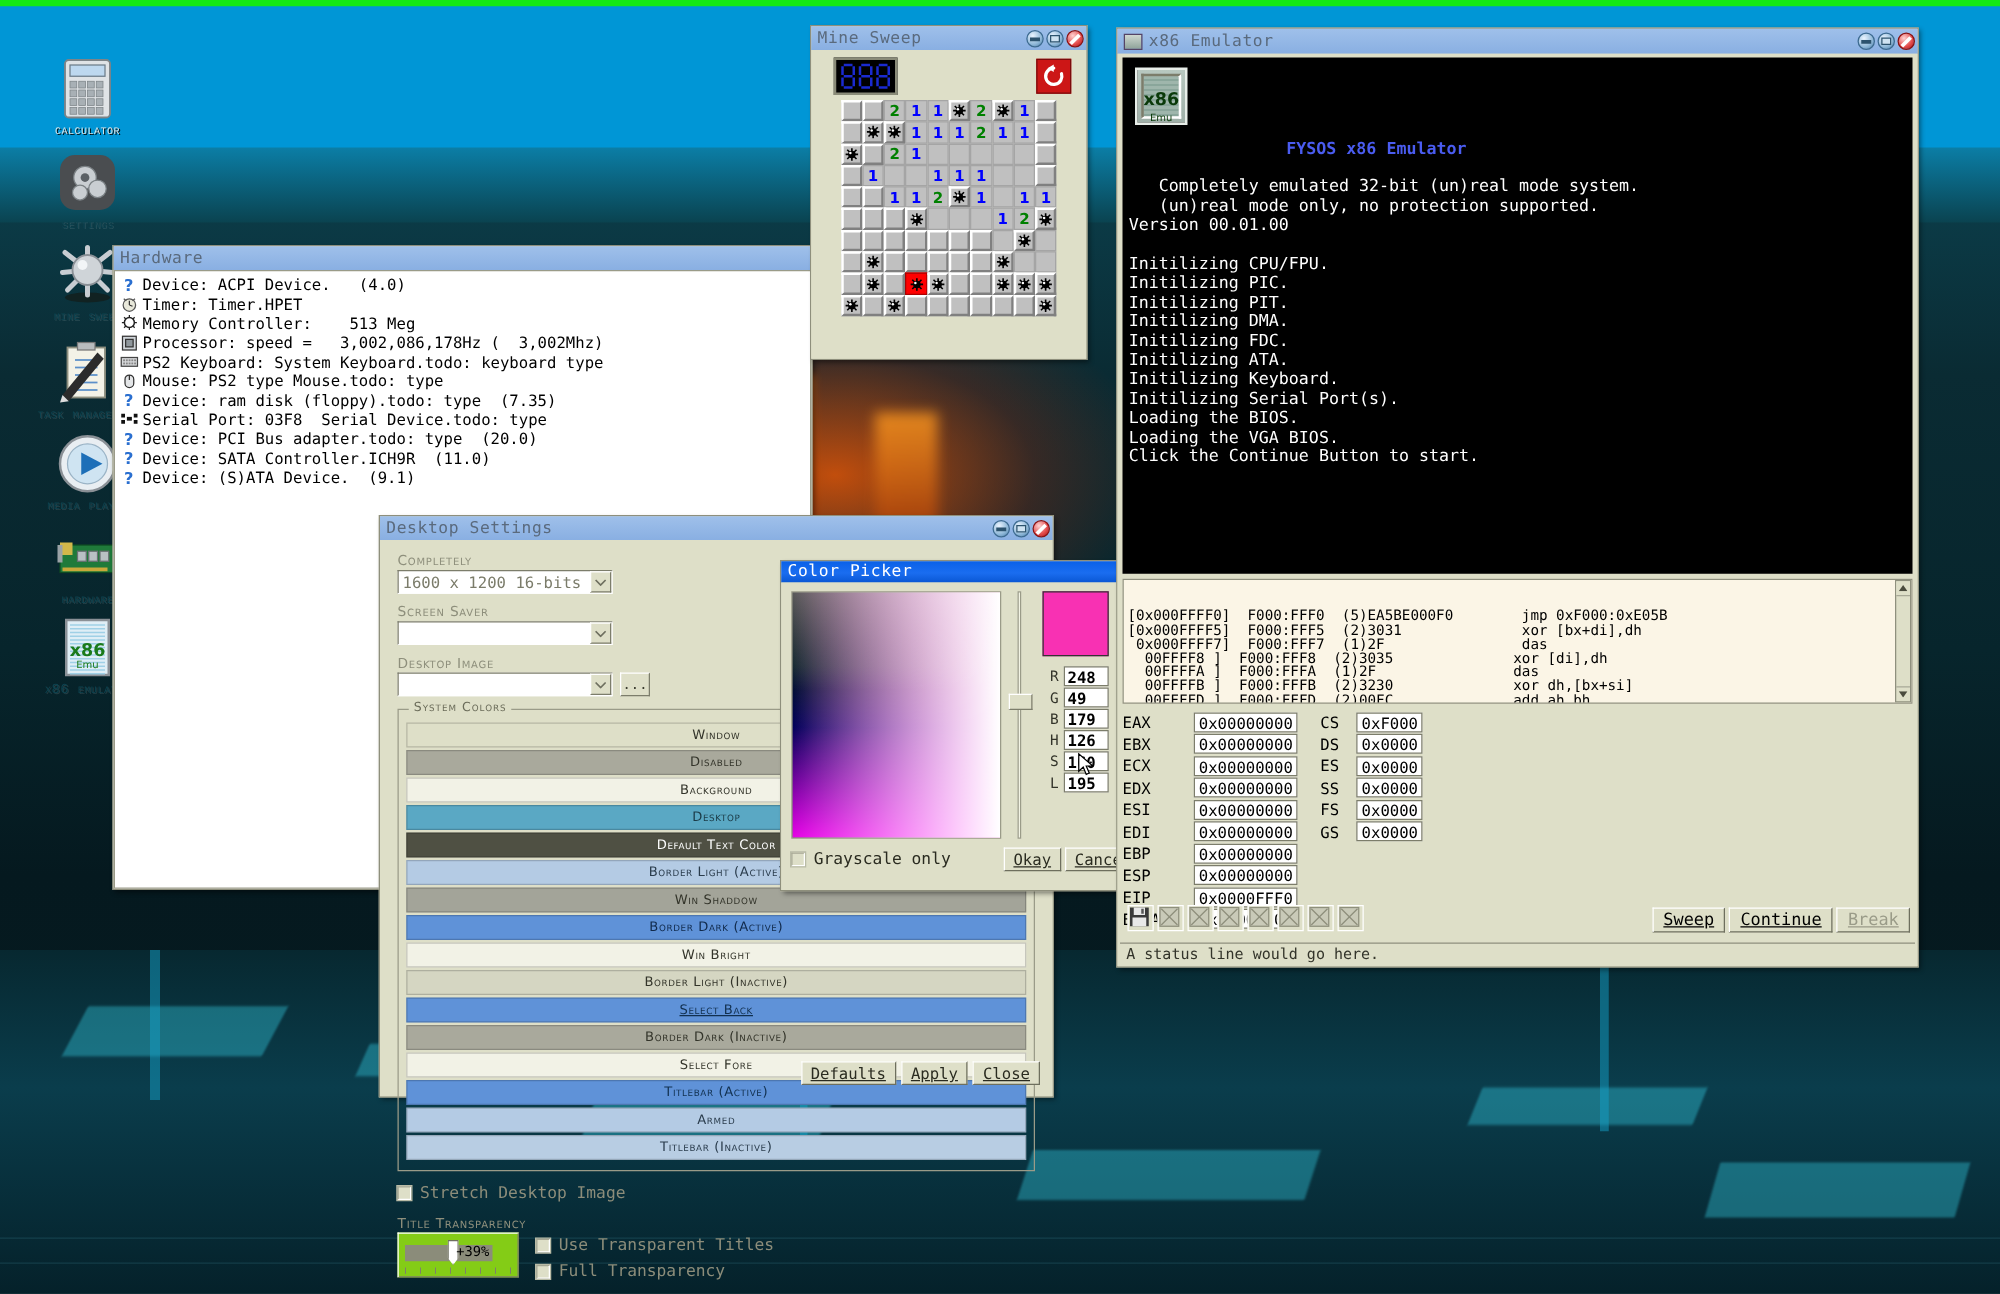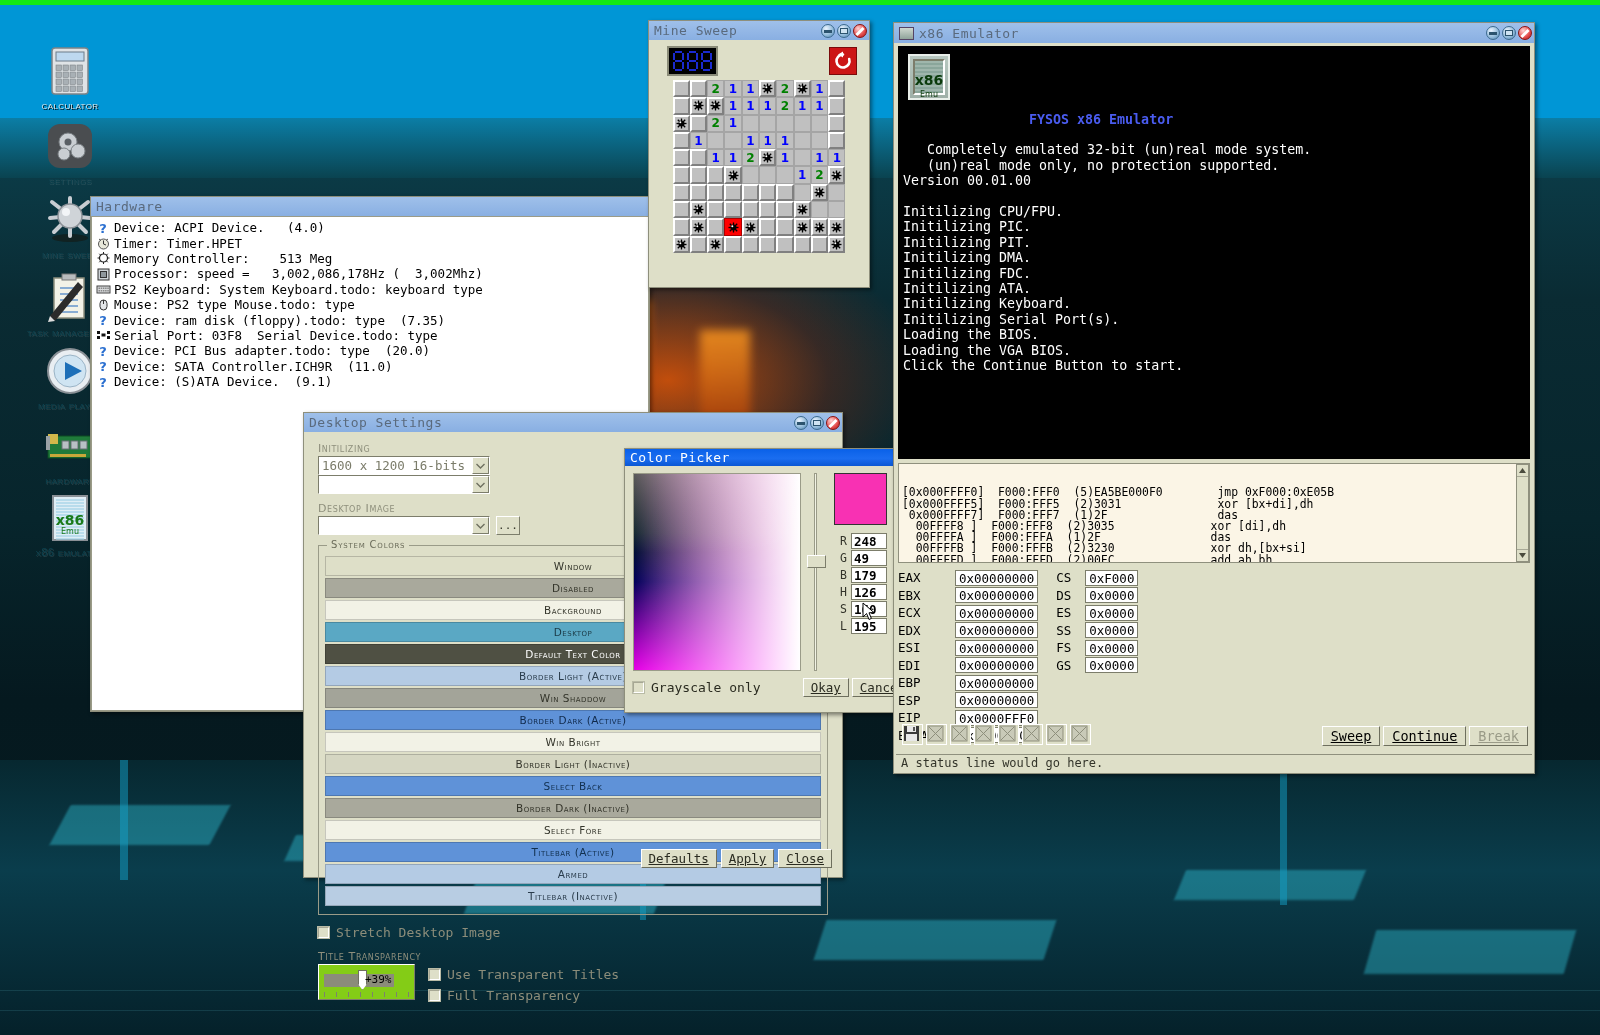--- a/index.html
+++ b/index.html
@@ -30,21 +30,21 @@
     background:linear-gradient(180deg,#072830,#0a3d4c 40%,#05212a);}
   #desktop .cy{position:absolute;background:rgba(60,230,255,.33);filter:blur(1px);}
   #desktop .cy2{position:absolute;background:rgba(20,160,200,.5);}
   #desktop .hscan{position:absolute;left:0;width:100%;height:1px;background:rgba(120,240,255,.12);}
   #desktop .greenbar{position:absolute;left:0;top:0;width:100%;height:5px;background:#14e814;}
 
   
   .dicon{position:absolute;width:96px;text-align:center;cursor:default;}
   .dicon .glyph{width:52px;height:52px;margin:0 auto;display:block;}
   .dicon .lbl{
-    margin-top:2px;font-family:Liberation Sans, sans-serif;font-size:11px;
+    margin-top:2px;font-family:Liberation Mono, monospace;font-size:11px;
     letter-spacing:.4px;color:#d8e6ea;text-shadow:1px 1px 0 #000;
     font-variant:small-caps;text-transform:lowercase;line-height:12px;
   }
   .dicon.dark .lbl{color:#0d4350;text-shadow:1px 1px 0 rgba(255,255,255,.12);}
 
   
   .win{position:absolute;background:#dedfc8;border:1px solid #8e8f7c;
        box-shadow:2px 2px 4px rgba(0,0,0,.45);}
   .tbar{height:19px;display:flex;align-items:center;padding:0 2px 0 5px;
         font-family:"DejaVu Sans Mono", monospace;font-size:13px;letter-spacing:.5px;}
@@ -871,30 +871,31 @@
       <span class="tb-btn max">
           <i></i>
         </span>
       <span class="tb-btn close">
           <i></i>
         </span>
     </span>
   </div>
   <div class="winbody">
 
-    <div class="dlabel">Initilizing</div>
+    <div class="dlabel">Completely</div>
     <div class="combo">
       <span class="val">1600 x 1200 16-bits</span>
       <span class="arw">
         <svg width="9" height="6" viewBox="0 0 9 6">
             <path d="M0.5 1 L4.5 5 L8.5 1" stroke="#6f7060" fill="none" stroke-width="1.4"></path>
           </svg>
       </span>
     </div>
 
+    <div class="dlabel" style="margin-top:8px">Screen Saver</div>
     <div class="combo">
       <span class="val"></span>
       <span class="arw">
         <svg width="9" height="6" viewBox="0 0 9 6">
             <path d="M0.5 1 L4.5 5 L8.5 1" stroke="#6f7060" fill="none" stroke-width="1.4"></path>
           </svg>
       </span>
     </div>
 
     <div class="dlabel" style="margin-top:8px">Desktop Image</div>
@@ -916,21 +917,21 @@
           <div class="cbtn" style="background: rgb(222, 223, 200); color: rgb(51, 52, 42);">Window</div>
           <div class="cbtn" style="background: rgb(169, 169, 156); color: rgb(51, 52, 42);">Disabled</div>
           <div class="cbtn" style="background: rgb(242, 242, 230); color: rgb(51, 52, 42);">Background</div>
           <div class="cbtn" style="background: rgb(90, 168, 196); color: rgb(27, 58, 70);">Desktop</div>
           <div class="cbtn" style="background: rgb(79, 80, 67); color: rgb(255, 255, 255);">Default Text Color</div>
           <div class="cbtn" style="background: rgb(180, 203, 228); color: rgb(42, 60, 76);">Border Light (Active)</div>
           <div class="cbtn" style="background: rgb(163, 164, 153); color: rgb(51, 52, 42);">Win Shaddow</div>
           <div class="cbtn" style="background: rgb(95, 146, 216); color: rgb(16, 41, 74);">Border Dark (Active)</div>
           <div class="cbtn" style="background: rgb(242, 242, 230); color: rgb(51, 52, 42);">Win Bright</div>
           <div class="cbtn" style="background: rgb(213, 214, 194); color: rgb(51, 52, 42);">Border Light (Inactive)</div>
-          <div class="cbtn" style="background: rgb(95, 146, 216); color: rgb(18, 48, 79);">Select Back</div>
+          <div class="cbtn" style="background: rgb(95, 146, 216); color: rgb(18, 48, 79); text-decoration: underline;">Select Back</div>
           <div class="cbtn" style="background: rgb(169, 169, 156); color: rgb(51, 52, 42);">Border Dark (Inactive)</div>
           <div class="cbtn" style="background: rgb(242, 242, 230); color: rgb(51, 52, 42);">Select Fore</div>
           <div class="cbtn" style="background: rgb(95, 146, 216); color: rgb(17, 48, 79);">Titlebar (Active)</div>
           <div class="cbtn" style="background: rgb(180, 203, 228); color: rgb(42, 60, 76);">Armed</div>
           <div class="cbtn" style="background: rgb(184, 205, 227); color: rgb(42, 60, 76);">Titlebar (Inactive)</div>
         </div>
     </div>
 
     <div class="chk" style="margin-top:10px">
       <span class="box"></span>

